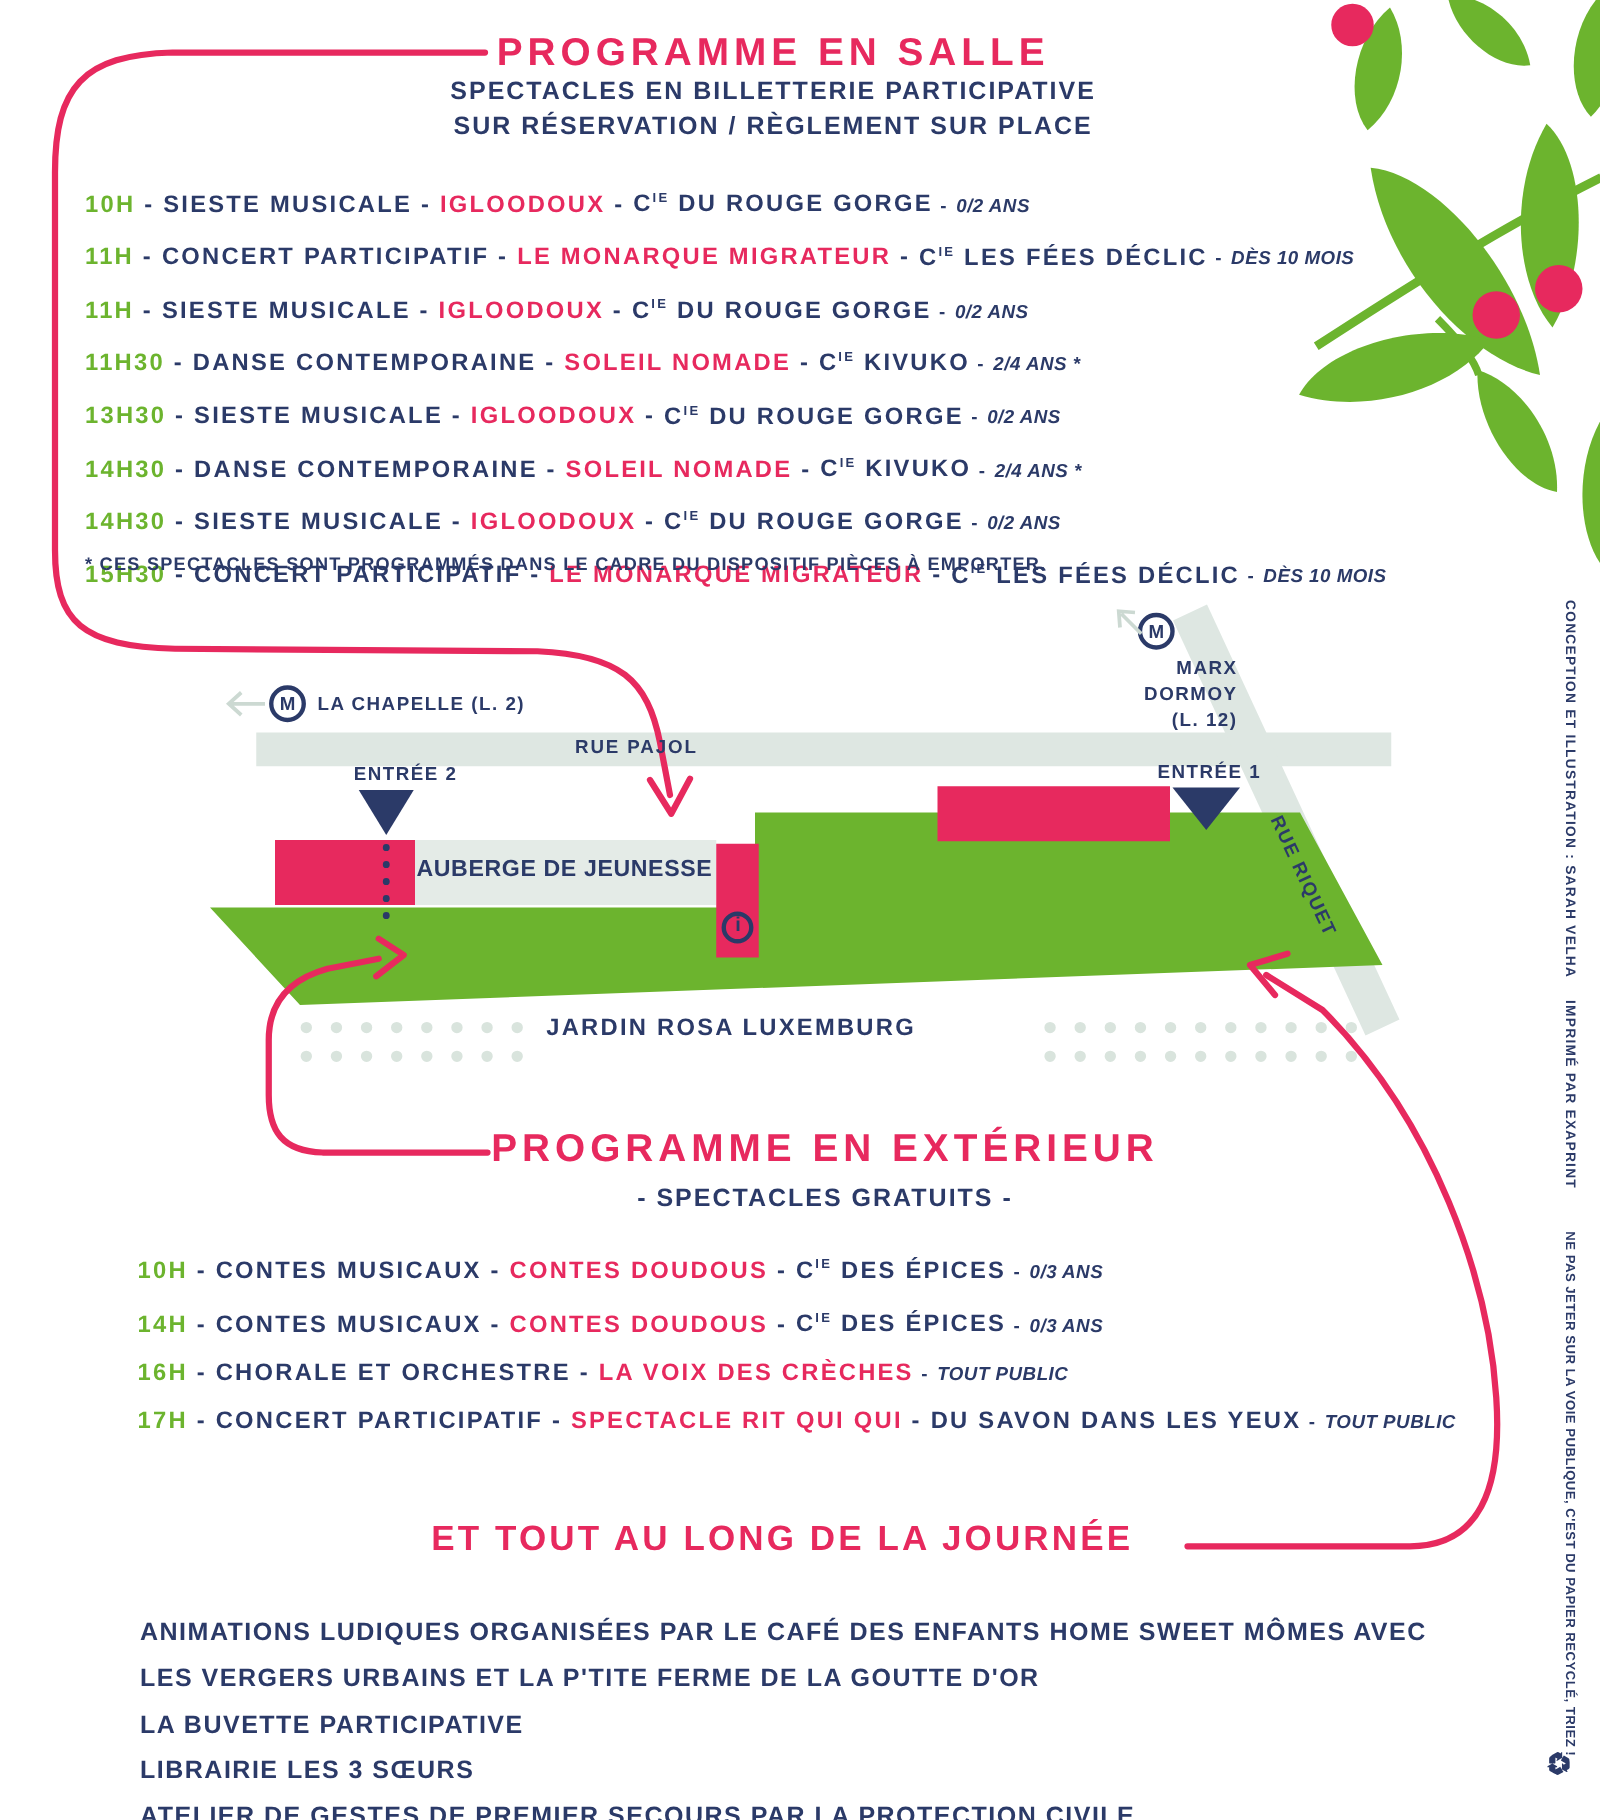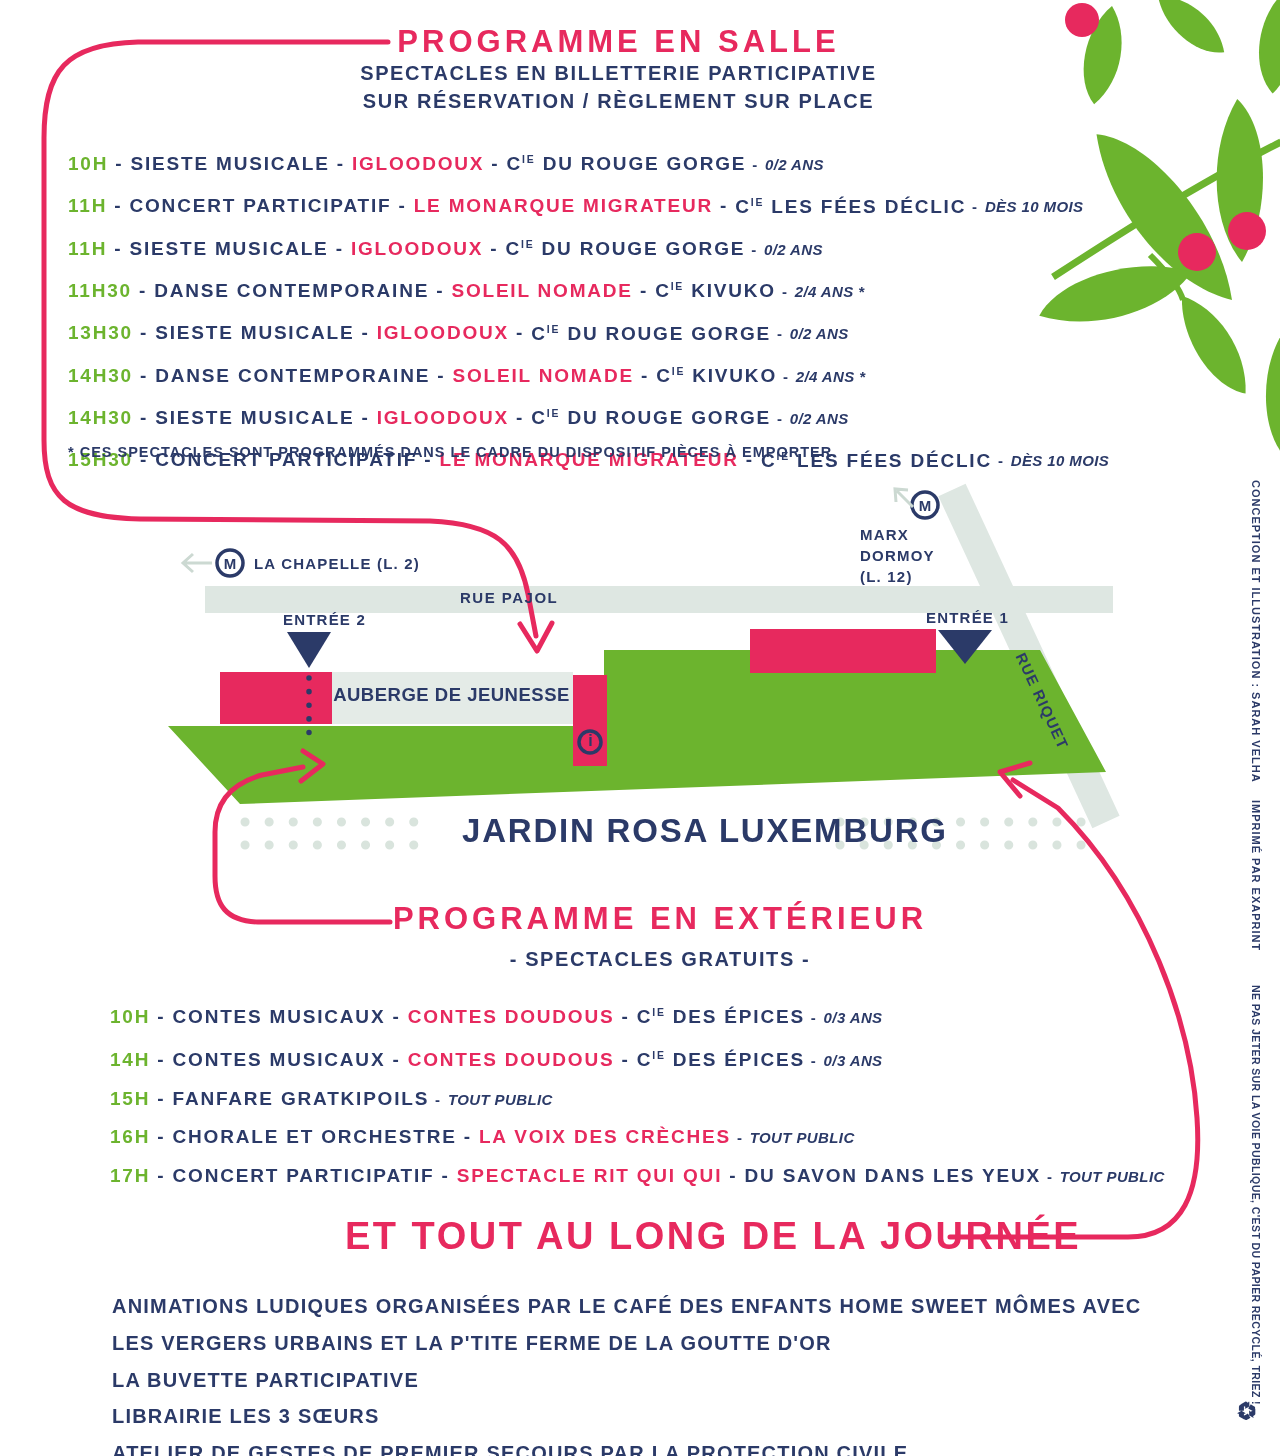--- a/index.html
+++ b/index.html
@@ -35,21 +35,21 @@
   .sep-small{font-size:15px;}
 
   .footnote{left:68px;top:444px;font-size:14.5px;letter-spacing:1px;color:var(--navy);white-space:nowrap;}
 
   
   .map-label{color:var(--navy);font-size:15px;letter-spacing:1.2px;white-space:nowrap;}
   .metro-letter{color:var(--navy);font-size:15px;text-align:center;width:18px;letter-spacing:0;}
   .auberge-label{left:330px;top:684px;width:243px;text-align:center;font-size:18.5px;letter-spacing:0.5px;color:var(--navy);}
   .exterieur-label{left:736px;top:692px;color:#ffffff;font-size:36px;letter-spacing:5px;}
   .rue-riquet{left:1028px;top:650px;transform:rotate(65deg);transform-origin:0 0;}
-  .jardin-label{left:437px;top:812px;font-size:33px;letter-spacing:1.8px;color:var(--navy);white-space:nowrap;margin-left:25px;}
+  .jardin-label{left:437px;top:812px;font-size:19px;letter-spacing:1.8px;color:var(--navy);white-space:nowrap;}
   .info-i{left:584px;top:732px;width:13px;text-align:center;font-size:16px;color:var(--navy);}
 
   
   .activities{left:112px;top:1288px;font-size:20px;letter-spacing:1.2px;line-height:36.8px;color:var(--navy);white-space:nowrap;}
 
   
   .vtext{color:var(--navy);font-weight:bold;transform:rotate(90deg);transform-origin:0 0;white-space:nowrap;}
   .vtext-1{left:1262px;top:480px;font-size:11px;letter-spacing:1px;}
   .vtext-2{left:1262px;top:800px;font-size:11px;letter-spacing:1px;}
   .vtext-3{left:1262px;top:985px;font-size:10.5px;letter-spacing:0.4px;}
@@ -132,43 +132,42 @@
       <div class="event-row"><span class="seg seg-time">14H30</span><span class="sep"> - </span><span class="seg seg-plain">DANSE CONTEMPORAINE</span><span class="sep"> - </span><span class="seg seg-show">SOLEIL NOMADE</span><span class="sep"> - </span><span class="seg seg-cie">C<sup>IE</sup>&nbsp;KIVUKO</span><span class="sep sep-small"> - </span><span class="seg seg-age">2/4 ANS *</span></div>
       <div class="event-row"><span class="seg seg-time">14H30</span><span class="sep"> - </span><span class="seg seg-plain">SIESTE MUSICALE</span><span class="sep"> - </span><span class="seg seg-show">IGLOODOUX</span><span class="sep"> - </span><span class="seg seg-cie">C<sup>IE</sup>&nbsp;DU ROUGE GORGE</span><span class="sep sep-small"> - </span><span class="seg seg-age">0/2 ANS</span></div>
       <div class="event-row"><span class="seg seg-time">15H30</span><span class="sep"> - </span><span class="seg seg-plain">CONCERT PARTICIPATIF</span><span class="sep"> - </span><span class="seg seg-show">LE MONARQUE MIGRATEUR</span><span class="sep"> - </span><span class="seg seg-cie">C<sup>IE</sup>&nbsp;LES FÉES DÉCLIC</span><span class="sep sep-small"> - </span><span class="seg seg-age">DÈS 10 MOIS</span></div>
     </div>
   <div class="abs footnote">* CES SPECTACLES SONT PROGRAMMÉS DANS LE CADRE DU DISPOSITIF PIÈCES À EMPORTER.</div>
 
   <div class="abs metro-letter" style="left:221px;top:555px">M</div>
   <div class="abs map-label" style="left:254px;top:555px">LA CHAPELLE (L. 2)</div>
   <div class="abs map-label" style="left:460px;top:589px;letter-spacing:1.5px">RUE PAJOL</div>
   <div class="abs metro-letter" style="left:916px;top:497px">M</div>
-  <div class="abs" style="left:860px;top:524px;width:130px;text-align:left;line-height:21px">
+  <div class="abs" style="left:860px;top:524px;width:130px;text-align:right;line-height:21px">
     <div class="map-label" style="position:static">MARX</div>
     <div class="map-label" style="position:static">DORMOY</div>
     <div class="map-label" style="position:static">(L. 12)</div>
   </div>
   <div class="abs map-label" style="left:283px;top:611px">ENTRÉE 2</div>
   <div class="abs map-label" style="left:926px;top:609px">ENTRÉE 1</div>
   <div class="abs auberge-label">AUBERGE DE JEUNESSE</div>
   <div class="abs map-label rue-riquet">RUE RIQUET</div>
   <div class="abs jardin-label">JARDIN ROSA LUXEMBURG</div>
   <div class="abs info-i">i</div>
 
   <div class="abs center-block-full" style="top:901px"><span class="title-pink">PROGRAMME EN EXTÉRIEUR</span></div>
   <div class="abs center-block-full subtitle" style="top:948px">- SPECTACLES GRATUITS -</div>
   <div id="exterieur-events" class="abs events">
       <div class="event-row"><span class="seg seg-time">10H</span><span class="sep"> - </span><span class="seg seg-plain">CONTES MUSICAUX</span><span class="sep"> - </span><span class="seg seg-show">CONTES DOUDOUS</span><span class="sep"> - </span><span class="seg seg-cie">C<sup>IE</sup>&nbsp;DES ÉPICES</span><span class="sep sep-small"> - </span><span class="seg seg-age">0/3 ANS</span></div>
       <div class="event-row"><span class="seg seg-time">14H</span><span class="sep"> - </span><span class="seg seg-plain">CONTES MUSICAUX</span><span class="sep"> - </span><span class="seg seg-show">CONTES DOUDOUS</span><span class="sep"> - </span><span class="seg seg-cie">C<sup>IE</sup>&nbsp;DES ÉPICES</span><span class="sep sep-small"> - </span><span class="seg seg-age">0/3 ANS</span></div>
-      <div class="event-row"><span class="seg seg-time">15H</span><span class="sep"> - </span><span class="seg seg-plain">FANFARE GRATKIPOILS</span><span class="sep sep-small"> - </span><span class="seg seg-age">TOUT PUBLIC</span></div>
       <div class="event-row"><span class="seg seg-time">16H</span><span class="sep"> - </span><span class="seg seg-plain">CHORALE ET ORCHESTRE</span><span class="sep"> - </span><span class="seg seg-show">LA VOIX DES CRÈCHES</span><span class="sep sep-small"> - </span><span class="seg seg-age">TOUT PUBLIC</span></div>
       <div class="event-row"><span class="seg seg-time">17H</span><span class="sep"> - </span><span class="seg seg-plain">CONCERT PARTICIPATIF</span><span class="sep"> - </span><span class="seg seg-show">SPECTACLE RIT QUI QUI</span><span class="sep"> - </span><span class="seg seg-plain">DU SAVON DANS LES YEUX</span><span class="sep sep-small"> - </span><span class="seg seg-age">TOUT PUBLIC</span></div>
     </div>
 
-  <div class="abs title-pink" style="left:345px;top:1215px;font-size:38px;letter-spacing:2.5px">ET TOUT AU LONG DE LA JOURNÉE</div>
+  <div class="abs title-pink" style="left:345px;top:1215px;font-size:28px;letter-spacing:2.5px">ET TOUT AU LONG DE LA JOURNÉE</div>
   <div id="journee-lines" class="abs activities">
       <div class="activity-line">ANIMATIONS LUDIQUES ORGANISÉES PAR LE CAFÉ DES ENFANTS HOME SWEET MÔMES AVEC</div>
       <div class="activity-line">LES VERGERS URBAINS ET LA P'TITE FERME DE LA GOUTTE D'OR</div>
       <div class="activity-line">LA BUVETTE PARTICIPATIVE</div>
       <div class="activity-line">LIBRAIRIE LES 3 SŒURS</div>
       <div class="activity-line">ATELIER DE GESTES DE PREMIER SECOURS PAR LA PROTECTION CIVILE</div>
     </div>
 
   <div class="abs vtext vtext-1">CONCEPTION ET ILLUSTRATION : SARAH VELHA</div>
   <div class="abs vtext vtext-2">IMPRIMÉ PAR EXAPRINT</div>

